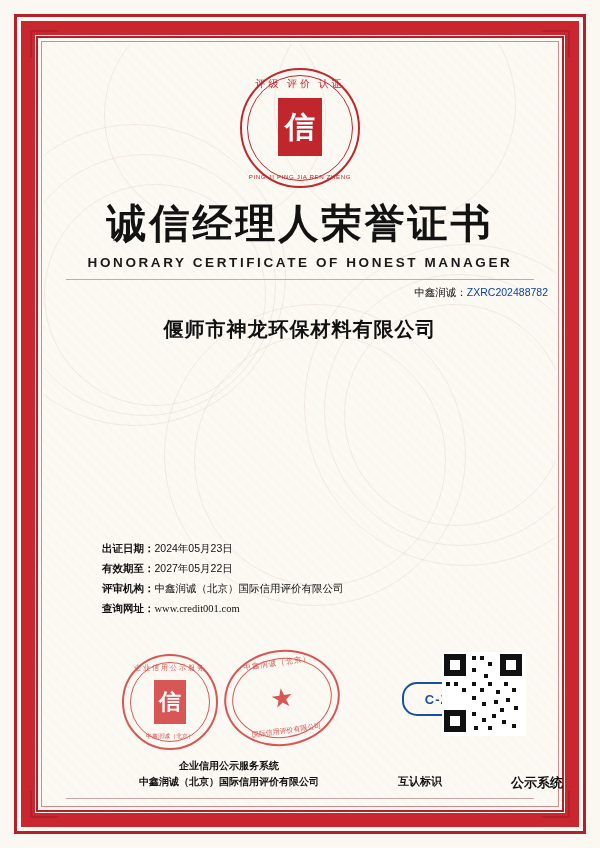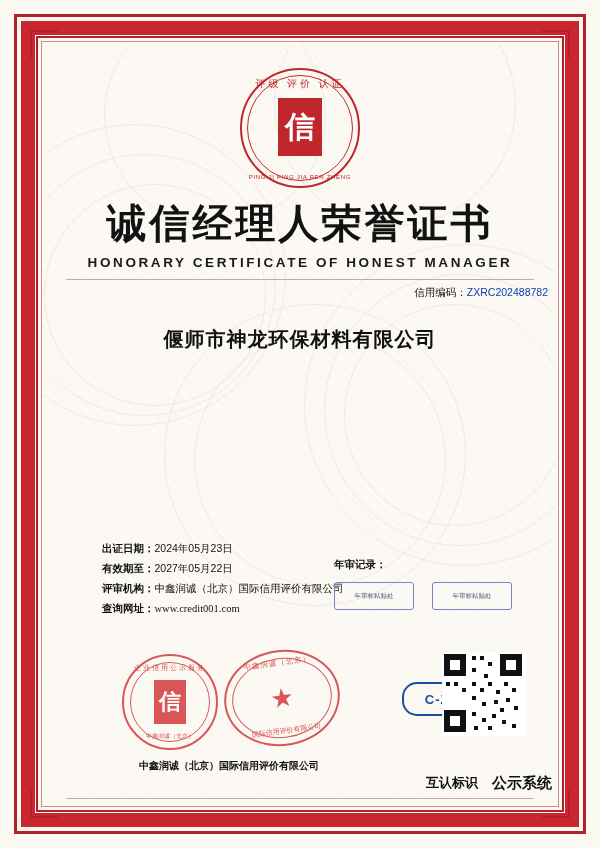--- a/index.html
+++ b/index.html
@@ -125,21 +125,21 @@
   .credit-no{
     margin-top:6px;
     text-align:right;
     padding-right:6px;
     font-size:10.5px;
     color:#111;
   }
   .credit-no .val{color:#0b3fa8;}
 
   .company{
-    margin-top:26px;
+    margin-top:16px;
     text-align:center;
     font-family:"Liberation Serif", serif;
     font-weight:bold;
     font-size:20px;
     letter-spacing:1px;
     color:#111;
   }
   .usci{
     margin-top:7px;
     text-align:center;
@@ -230,22 +230,22 @@
     position:absolute;right:8px;top:6px;width:84px;height:84px;
     background:#fff;
     padding:2px;box-sizing:border-box;
   }
   .qr .cell{position:absolute;background:#111;}
   .caption-row{
     position:absolute;left:26px;right:20px;top:712px;
     font-size:10px;color:#111;
   }
   .cap-a{position:absolute;left:42px;top:0;width:230px;text-align:center;line-height:16px;font-weight:bold;}
-  .cap-b{position:absolute;left:326px;top:16px;width:80px;text-align:right;font-size:13px;font-weight:bold;}
-  .cap-c{position:absolute;left:420px;top:16px;width:90px;font-size:15px;font-weight:bold;}
+  .cap-b{position:absolute;left:326px;top:16px;width:80px;text-align:left;font-size:11px;font-weight:bold;}
+  .cap-c{position:absolute;left:420px;top:16px;width:90px;text-align:center;font-size:13px;font-weight:bold;}
 
   .footrule{position:absolute;left:20px;right:20px;top:752px;height:1px;background:#c8a7a7;}
   .foot{
     position:absolute;left:20px;right:16px;top:757px;
     font-size:8.6px;color:#111;letter-spacing:.2px;
     text-align:center;
   }
 </style>
 </head>
 <body>
@@ -282,48 +282,41 @@
       <div class="top-text">评级 评价 认证</div>
       <div class="block">信</div>
       <div class="bot-text">PING JI PING JIA REN ZHENG</div>
     </div>
 
     <div class="title-cn">诚信经理人荣誉证书</div>
     <div class="title-en">HONORARY CERTIFICATE OF HONEST MANAGER</div>
     <div class="title-rule"></div>
 
     <div class="credit-no">
-      <span>信用编码：</span><span class="val">ZXRC202488782</span>
+      <span>中鑫润诚：</span><span class="val">ZXRC202488782</span>
     </div>
 
     <div class="company">偃师市神龙环保材料有限公司</div>
 
 
     <div class="details">
       <div class="row">
         <span class="lbl">出证日期：</span><span>2024年05月23日</span>
       </div>
       <div class="row">
         <span class="lbl">有效期至：</span><span>2027年05月22日</span>
       </div>
       <div class="row">
         <span class="lbl">评审机构：</span><span>中鑫润诚（北京）国际信用评价有限公司</span>
       </div>
       <div class="row">
         <span class="lbl">查询网址：</span><span class="site">www.credit001.com</span>
       </div>
     </div>
 
-    <div class="annual">
-      <div class="ttl">年审记录：</div>
-      <div class="boxes">
-        <div class="box">年审标粘贴处</div>
-        <div class="box">年审标粘贴处</div>
-      </div>
-    </div>
 
     <div class="bottom">
 
       <div class="rstamp" id="stamp1">
         <div class="ri"></div>
         <div class="t">企业信用公示服务</div>
         <div class="blk">信</div>
         <div class="b">中鑫润诚（北京）</div>
       </div>
 
@@ -370,20 +363,21 @@
         <div class="cell" style="left:60px;top:68px;width:4px;height:4px;"></div>
         <div class="cell" style="left:70px;top:72px;width:4px;height:4px;"></div>
         <div class="cell" style="left:32px;top:74px;width:4px;height:4px;"></div>
         <div class="cell" style="left:46px;top:74px;width:4px;height:4px;"></div>
         <div class="cell" style="left:58px;top:56px;width:4px;height:4px;"></div>
       </div>
     </div>
 
     <div class="caption-row">
       <div class="cap-a">
+        <div>企业信用公示服务系统</div>
         <div>中鑫润诚（北京）国际信用评价有限公司</div>
       </div>
       <div class="cap-b">互认标识</div>
       <div class="cap-c">公示系统</div>
     </div>
 
     <div class="footrule"></div>
   </div>
 </div>
 

